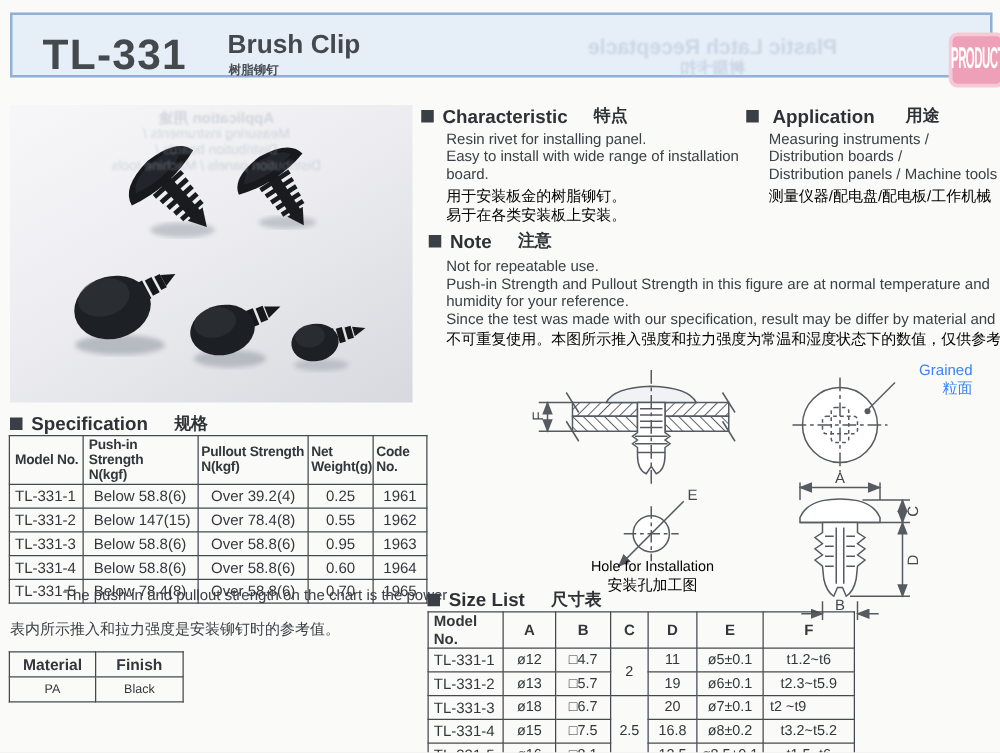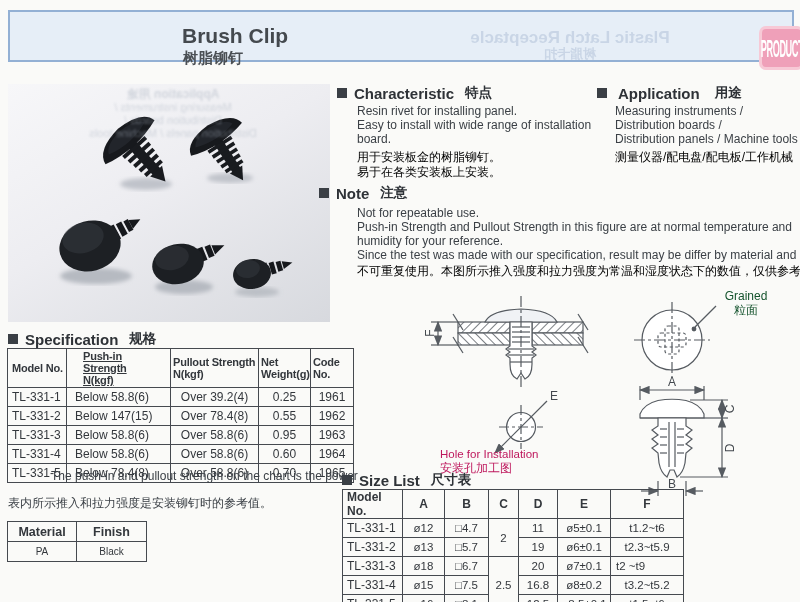--- a/index.html
+++ b/index.html
@@ -4,37 +4,37 @@
 <style>
   html,body{margin:0;padding:0;}
   body{font-family:"Liberation Sans","DejaVu Sans",sans-serif;background:#e8e8e6;}
   .canvas{position:relative;width:800px;height:602px;background:#fafaf8;overflow:hidden;}
   .abs{position:absolute;}
 
   
   .band{left:8px;top:10px;width:786px;height:52px;background:#e6eef7;border:2px solid #93b0d4;box-sizing:border-box;}
   .model-no{left:24px;top:13px;font-size:34px;font-weight:bold;color:#44494e;letter-spacing:1px;}
   .pname-en{left:172px;top:12px;font-size:21px;font-weight:bold;color:#44494e;}
-  .pname-zh{left:173px;top:37px;font-size:15px;font-weight:bold;color:#4a4f54;}
+  .pname-zh{left:173px;top:37px;font-size:10px;font-weight:bold;color:#4a4f54;}
   .ghost-h{left:400px;top:17px;width:320px;text-align:center;transform:scaleX(-1);color:#b7c6db;opacity:.6;filter:blur(.7px);font-weight:bold;}
   .ghost-h .g1{font-size:17px;line-height:18px;}
   .ghost-h .g2{font-size:13px;line-height:14px;}
   .badge{left:749px;top:14px;width:45px;height:44px;background:#efa0b9;border:3px solid #f7c9d6;border-radius:7px;box-sizing:border-box;display:flex;align-items:center;justify-content:center;}
   .badge span{color:#fff;font-weight:bold;font-size:10px;letter-spacing:-.5px;transform:scaleY(2.4) scaleX(.92);}
 
   
   .photo{left:8px;top:84px;width:322px;height:238px;background:linear-gradient(150deg,#f7f7f9 0%,#ededf1 45%,#d7d9de 100%);}
   .photo-ghost{left:40px;top:4px;width:250px;text-align:center;transform:scaleX(-1);color:#a9b2bf;opacity:.45;filter:blur(.8px);}
   .photo-ghost div{font-size:11px;line-height:13px;}
   .photo-ghost .pg0{font-weight:bold;font-size:12px;}
 
   
   .sec-title{display:flex;align-items:center;gap:7px;font-weight:bold;font-size:15px;color:#2e3237;white-space:nowrap;}
   .sec-title .sq{width:10px;height:10px;background:#3a3f45;flex:0 0 auto;}
-  .sec-title .zh{font-size:13.5px;margin-left:4px;}
+  .sec-title .zh{font-size:13.5px;margin-left:14px;}
   .bl{font-size:12px;color:#3b4046;line-height:14px;white-space:nowrap;}
   .zl{font-size:12px;color:#000000;line-height:14px;white-space:nowrap;}
 
   
   table{border-collapse:collapse;table-layout:fixed;}
   td,th{border:1.4px solid #45494f;color:#33373c;overflow:hidden;}
   th{font-weight:bold;}
   .spec{left:7px;top:348px;width:305px;}
   .spec th{font-size:11px;line-height:12px;text-align:left;padding:1px 2px;letter-spacing:-.2px;}
   .spec td{font-size:12px;height:18px;padding:0 2px;}
@@ -54,39 +54,40 @@
   .sizes{left:342px;top:489px;width:304px;}
   .sizes th{font-size:12px;height:22px;text-align:center;padding:0 2px;}
   .sizes th:first-child{text-align:left;padding-left:4px;}
   .sizes td{font-size:11.5px;height:18px;padding:0 2px;text-align:center;}
   .sizes td.m{text-align:left;padding-left:4px;font-size:12px;}
   .s-model{width:53px;} .s-a{width:37px;} .s-b{width:39px;} .s-c{width:25px;}
   .s-d{width:34px;} .s-e{width:48px;} .s-f{width:68px;}
 
   .footnote{font-size:12px;color:#3b4046;line-height:13px;white-space:nowrap;}
 
-  .hole-cap{left:440px;top:448px;width:164px;color:#be185d;}
+  .hole-cap{left:440px;top:448px;width:164px;text-align:center;color:#000000;}
   .hole-cap .en{font-size:11.5px;line-height:13px;}
   .hole-cap .zh{font-size:12px;line-height:15px;}
-  .grained{left:714px;top:290px;width:64px;text-align:center;color:#14532d;}
+  .grained{left:714px;top:290px;width:64px;text-align:right;color:#3b82f6;}
   .grained .en{font-size:12px;line-height:13px;}
   .grained .zh{font-size:12px;line-height:15px;}
 
   svg text{font-family:"Liberation Sans","DejaVu Sans",sans-serif;fill:#43484e;}
 </style>
 </head>
 <body>
 
 <div class="canvas">
 
   <div class="abs band">
     <div class="abs ghost-h">
       <div class="g1">Plastic Latch Receptacle</div>
       <div class="g2">树脂卡扣</div>
     </div>
+    <div class="abs model-no">TL-331</div>
     <div class="abs pname-en">Brush Clip</div>
     <div class="abs pname-zh">树脂铆钉</div>
     <div class="abs badge">
       <span>PRODUCT</span>
     </div>
   </div>
 
   <div class="abs photo">
     <div class="abs photo-ghost">
       <div class="pg0">Application 用途</div>
@@ -163,21 +164,21 @@
   <div class="abs sec-title" style="left:597px;top:84px;gap:11px;">
     <span class="sq"></span>
     <span>Application</span>
     <span class="zh">用途</span>
   </div>
   <div class="abs bl" style="left:615px;top:104px;">Measuring instruments /</div>
   <div class="abs bl" style="left:615px;top:118px;">Distribution boards /</div>
   <div class="abs bl" style="left:615px;top:132px;">Distribution panels / Machine tools</div>
   <div class="abs zl" style="left:615px;top:150px;">测量仪器/配电盘/配电板/工作机械</div>
 
-  <div class="abs sec-title" style="left:319px;top:184px;">
+  <div class="abs sec-title" style="left:343px;top:184px;">
     <span class="sq"></span>
     <span>Note</span>
     <span class="zh">注意</span>
   </div>
   <div class="abs bl" style="left:357px;top:206px;">Not for repeatable use.</div>
   <div class="abs bl" style="left:357px;top:220px;">Push-in Strength and Pullout Strength in this figure are at normal temperature and</div>
   <div class="abs bl" style="left:357px;top:234px;">humidity for your reference.</div>
   <div class="abs bl" style="left:357px;top:248px;">Since the test was made with our specification, result may be differ by material and process.</div>
   <div class="abs zl" style="left:357px;top:264px;">不可重复使用。本图所示推入强度和拉力强度为常温和湿度状态下的数值，仅供参考。</div>
 
@@ -283,21 +284,21 @@
 
   <div class="abs sec-title" style="left:8px;top:330px;">
     <span class="sq"></span>
     <span>Specification</span>
     <span class="zh">规格</span>
   </div>
   <table class="abs spec">
     <thead>
       <tr>
         <th class="c-model">Model No.</th>
-        <th class="c-push" style="padding-left:16px;text-decoration:underline;">
+        <th class="c-push" style="padding-left:4px;">
           <span class="hline">Push-in Strength</span>
           <span class="hline">N(kgf)</span>
         </th>
         <th class="c-pull" style="text-align:left;">
           <span class="hline">Pullout Strength</span>
           <span class="hline">N(kgf)</span>
         </th>
         <th class="c-net" style="text-align:left;">
           <span class="hline">Net</span>
           <span class="hline">Weight(g)</span>

